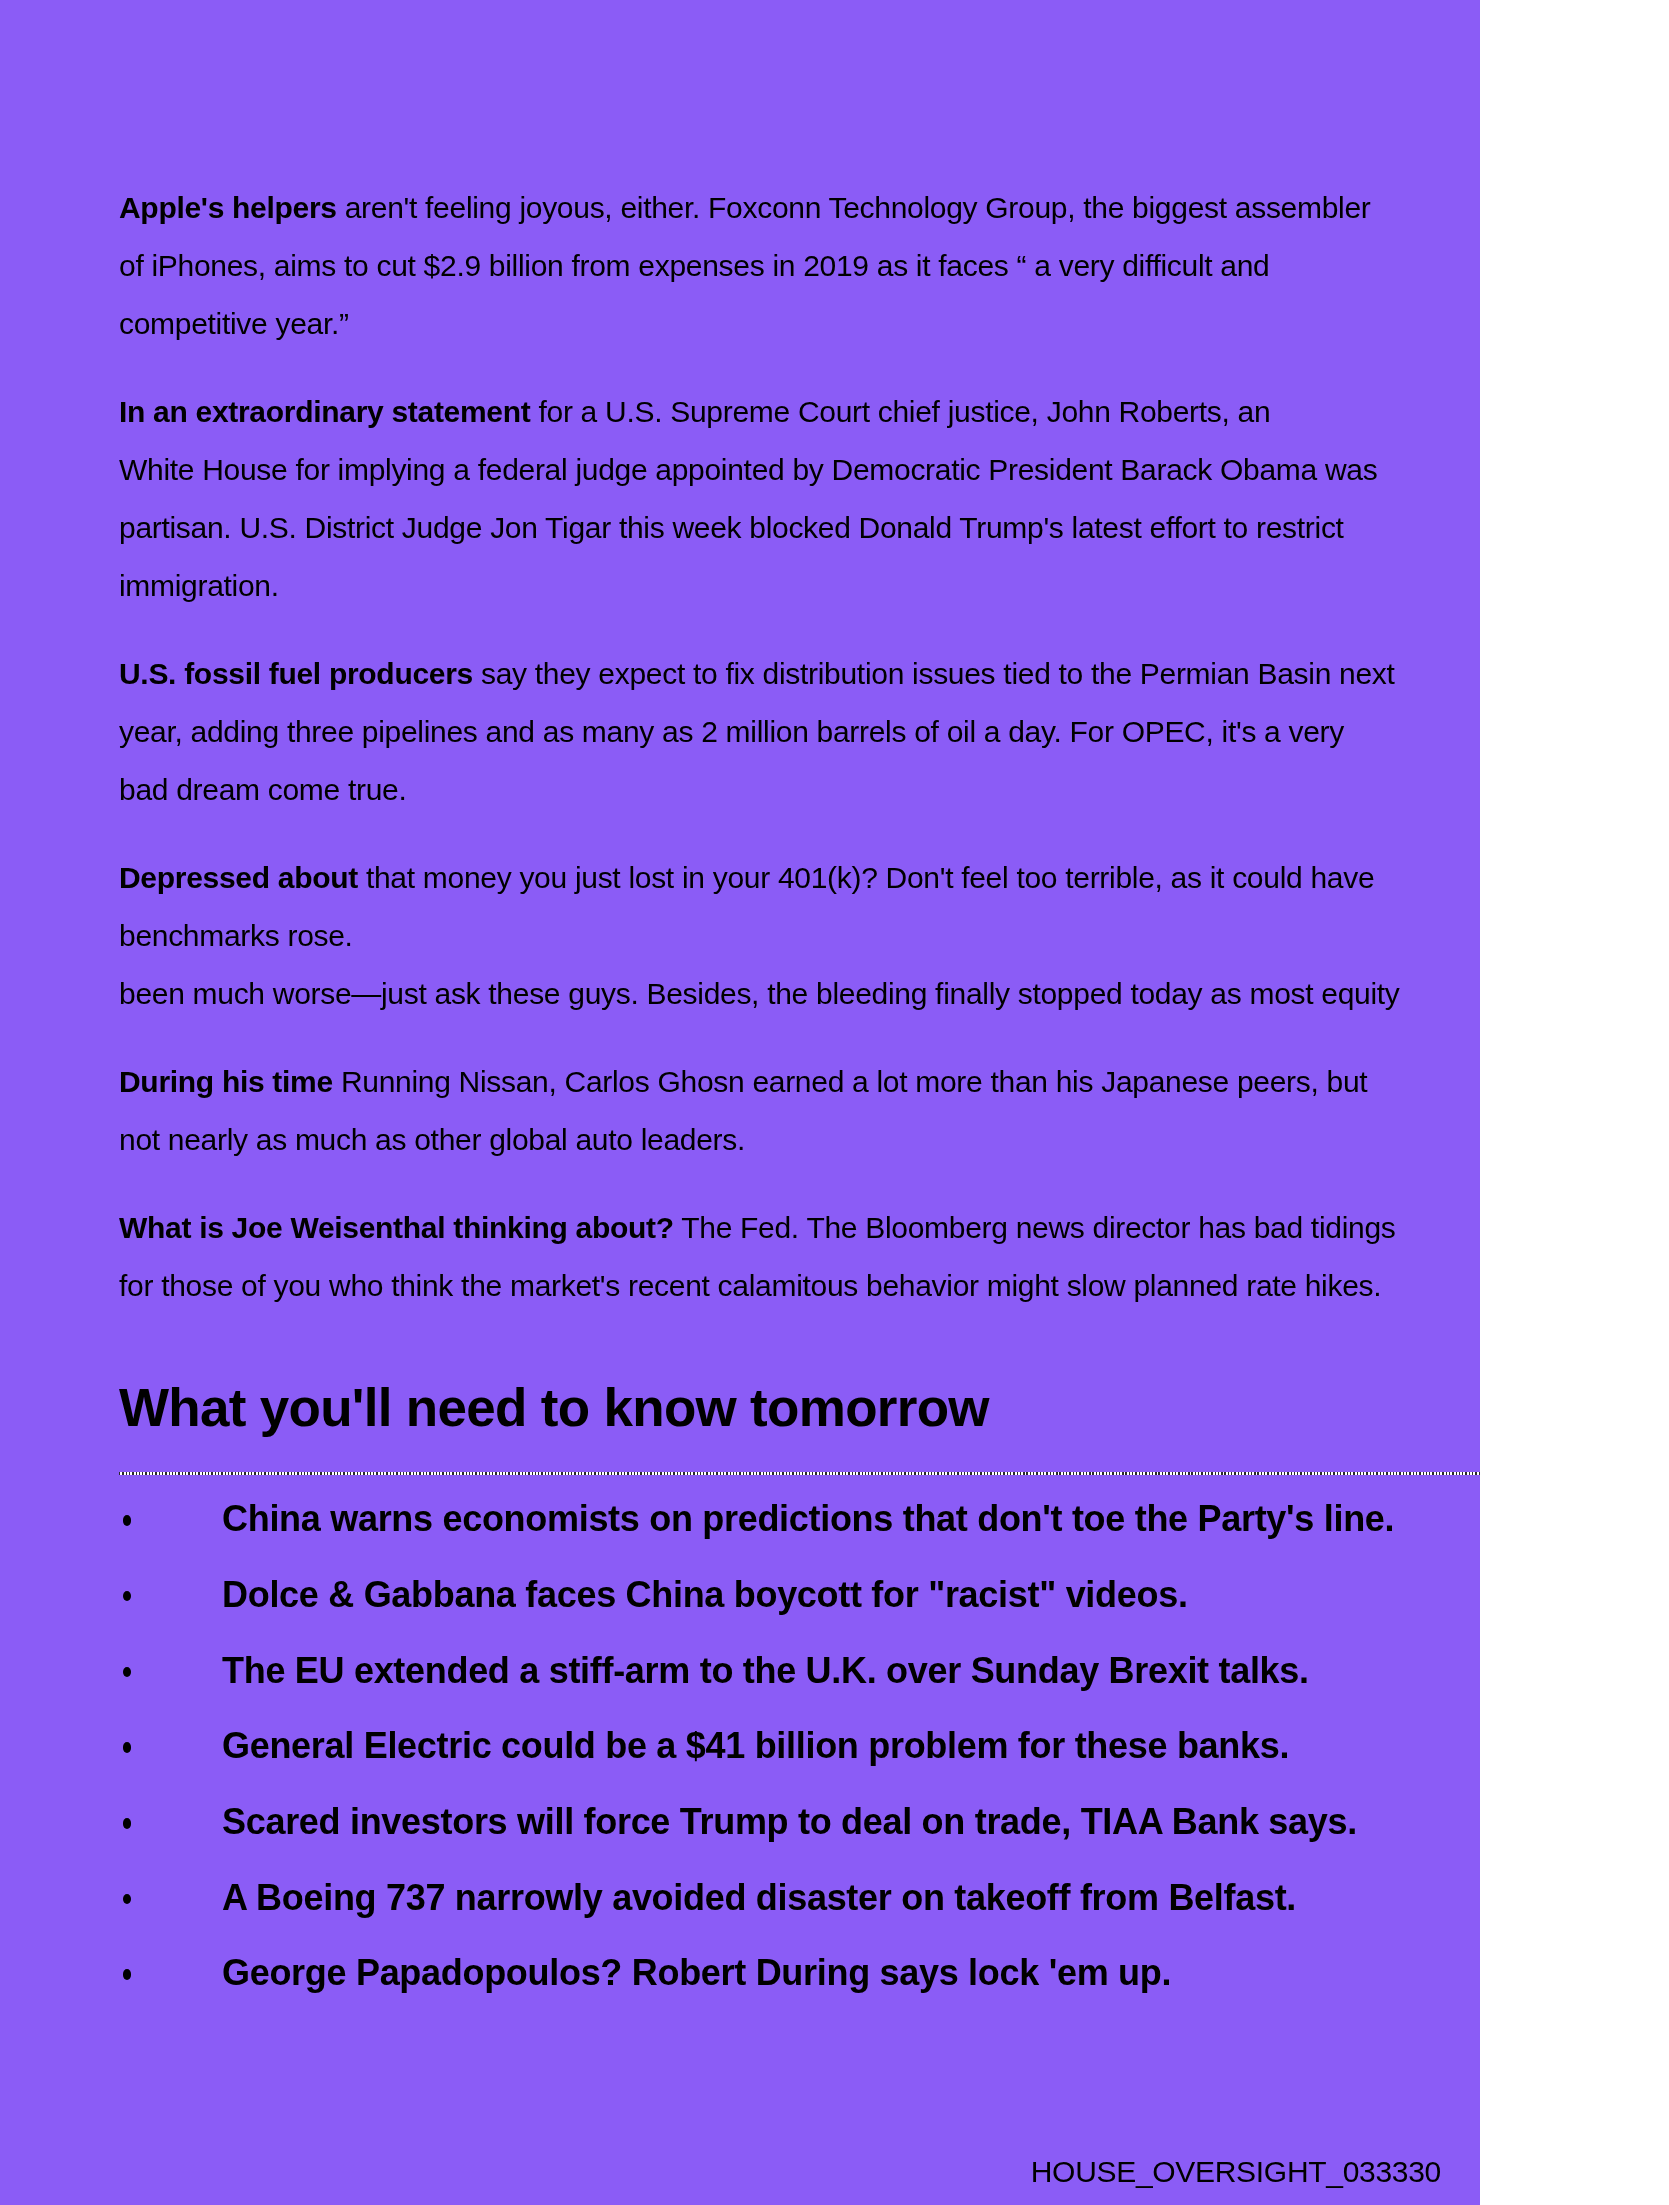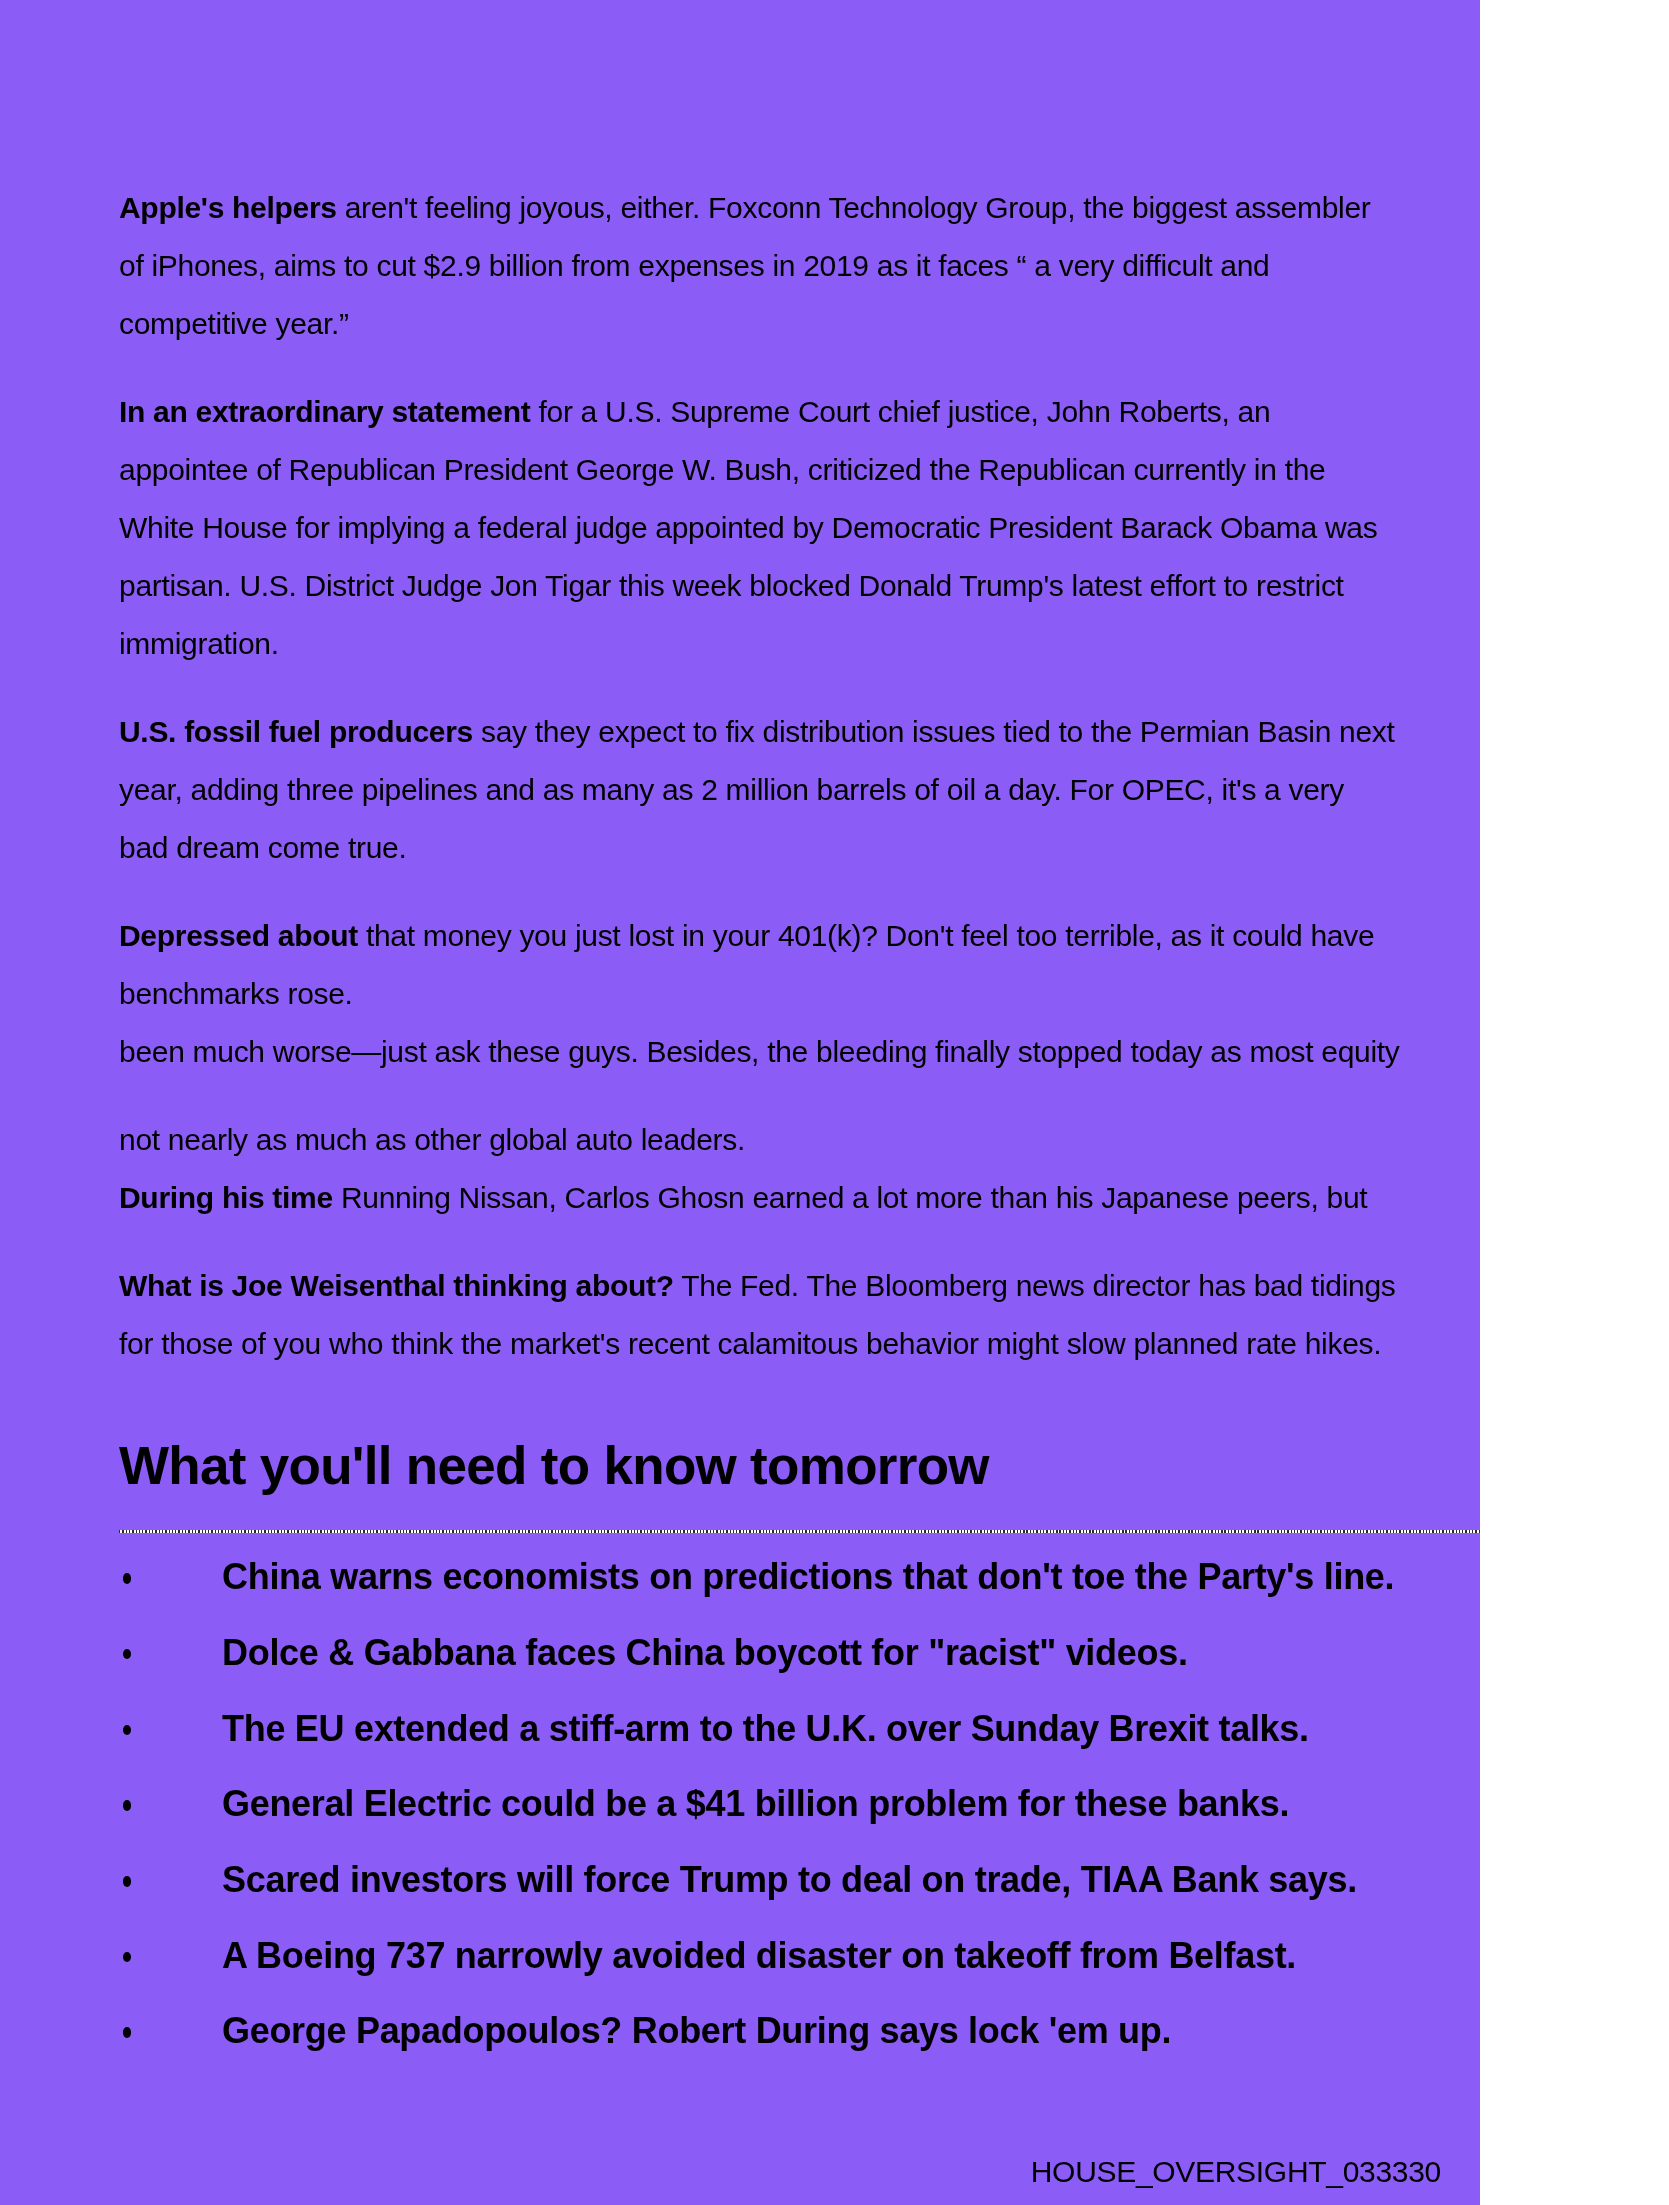--- a/index.html
+++ b/index.html
@@ -80,41 +80,40 @@
   <div class="content">
 
     <p class="para">
       <span class="line"><strong class="lead">Apple's helpers</strong><span> aren't feeling joyous, either. Foxconn Technology Group, the biggest assembler</span></span>
       <span class="line">of iPhones, aims to cut $2.9 billion from expenses in 2019 as it faces “ a very difficult and</span>
       <span class="line">competitive year.”</span>
     </p>
 
     <p class="para">
       <span class="line"><strong class="lead">In an extraordinary statement</strong><span> for a U.S. Supreme Court chief justice, John Roberts, an</span></span>
-      <span class="line">appointee of Republican President George W. Bush, criticized the Republican currently in the</span>
       <span class="line">White House for implying a federal judge appointed by Democratic President Barack Obama was</span>
       <span class="line">partisan. U.S. District Judge Jon Tigar this week blocked Donald Trump's latest effort to restrict</span>
       <span class="line">immigration.</span>
     </p>
 
     <p class="para">
       <span class="line"><strong class="lead">U.S. fossil fuel producers</strong><span> say they expect to fix distribution issues tied to the Permian Basin next</span></span>
       <span class="line">year, adding three pipelines and as many as 2 million barrels of oil a day. For OPEC, it's a very</span>
       <span class="line">bad dream come true.</span>
     </p>
 
     <p class="para">
       <span class="line"><strong class="lead">Depressed about</strong><span> that money you just lost in your 401(k)? Don't feel too terrible, as it could have</span></span>
       <span class="line">benchmarks rose.</span>
       <span class="line">been much worse—just ask these guys. Besides, the bleeding finally stopped today as most equity</span>
     </p>
 
     <p class="para">
+      <span class="line"><strong class="lead">During his time</strong><span> Running Nissan, Carlos Ghosn earned a lot more than his Japanese peers, but</span></span>
       <span class="line">not nearly as much as other global auto leaders.</span>
-      <span class="line"><strong class="lead">During his time</strong><span> Running Nissan, Carlos Ghosn earned a lot more than his Japanese peers, but</span></span>
     </p>
 
     <p class="para">
       <span class="line"><strong class="lead">What is Joe Weisenthal thinking about?</strong><span> The Fed. The Bloomberg news director has bad tidings</span></span>
       <span class="line">for those of you who think the market's recent calamitous behavior might slow planned rate hikes.</span>
     </p>
 
     <h2 class="section-heading">What you'll need to know tomorrow</h2>
 
     <div class="divider"></div>

